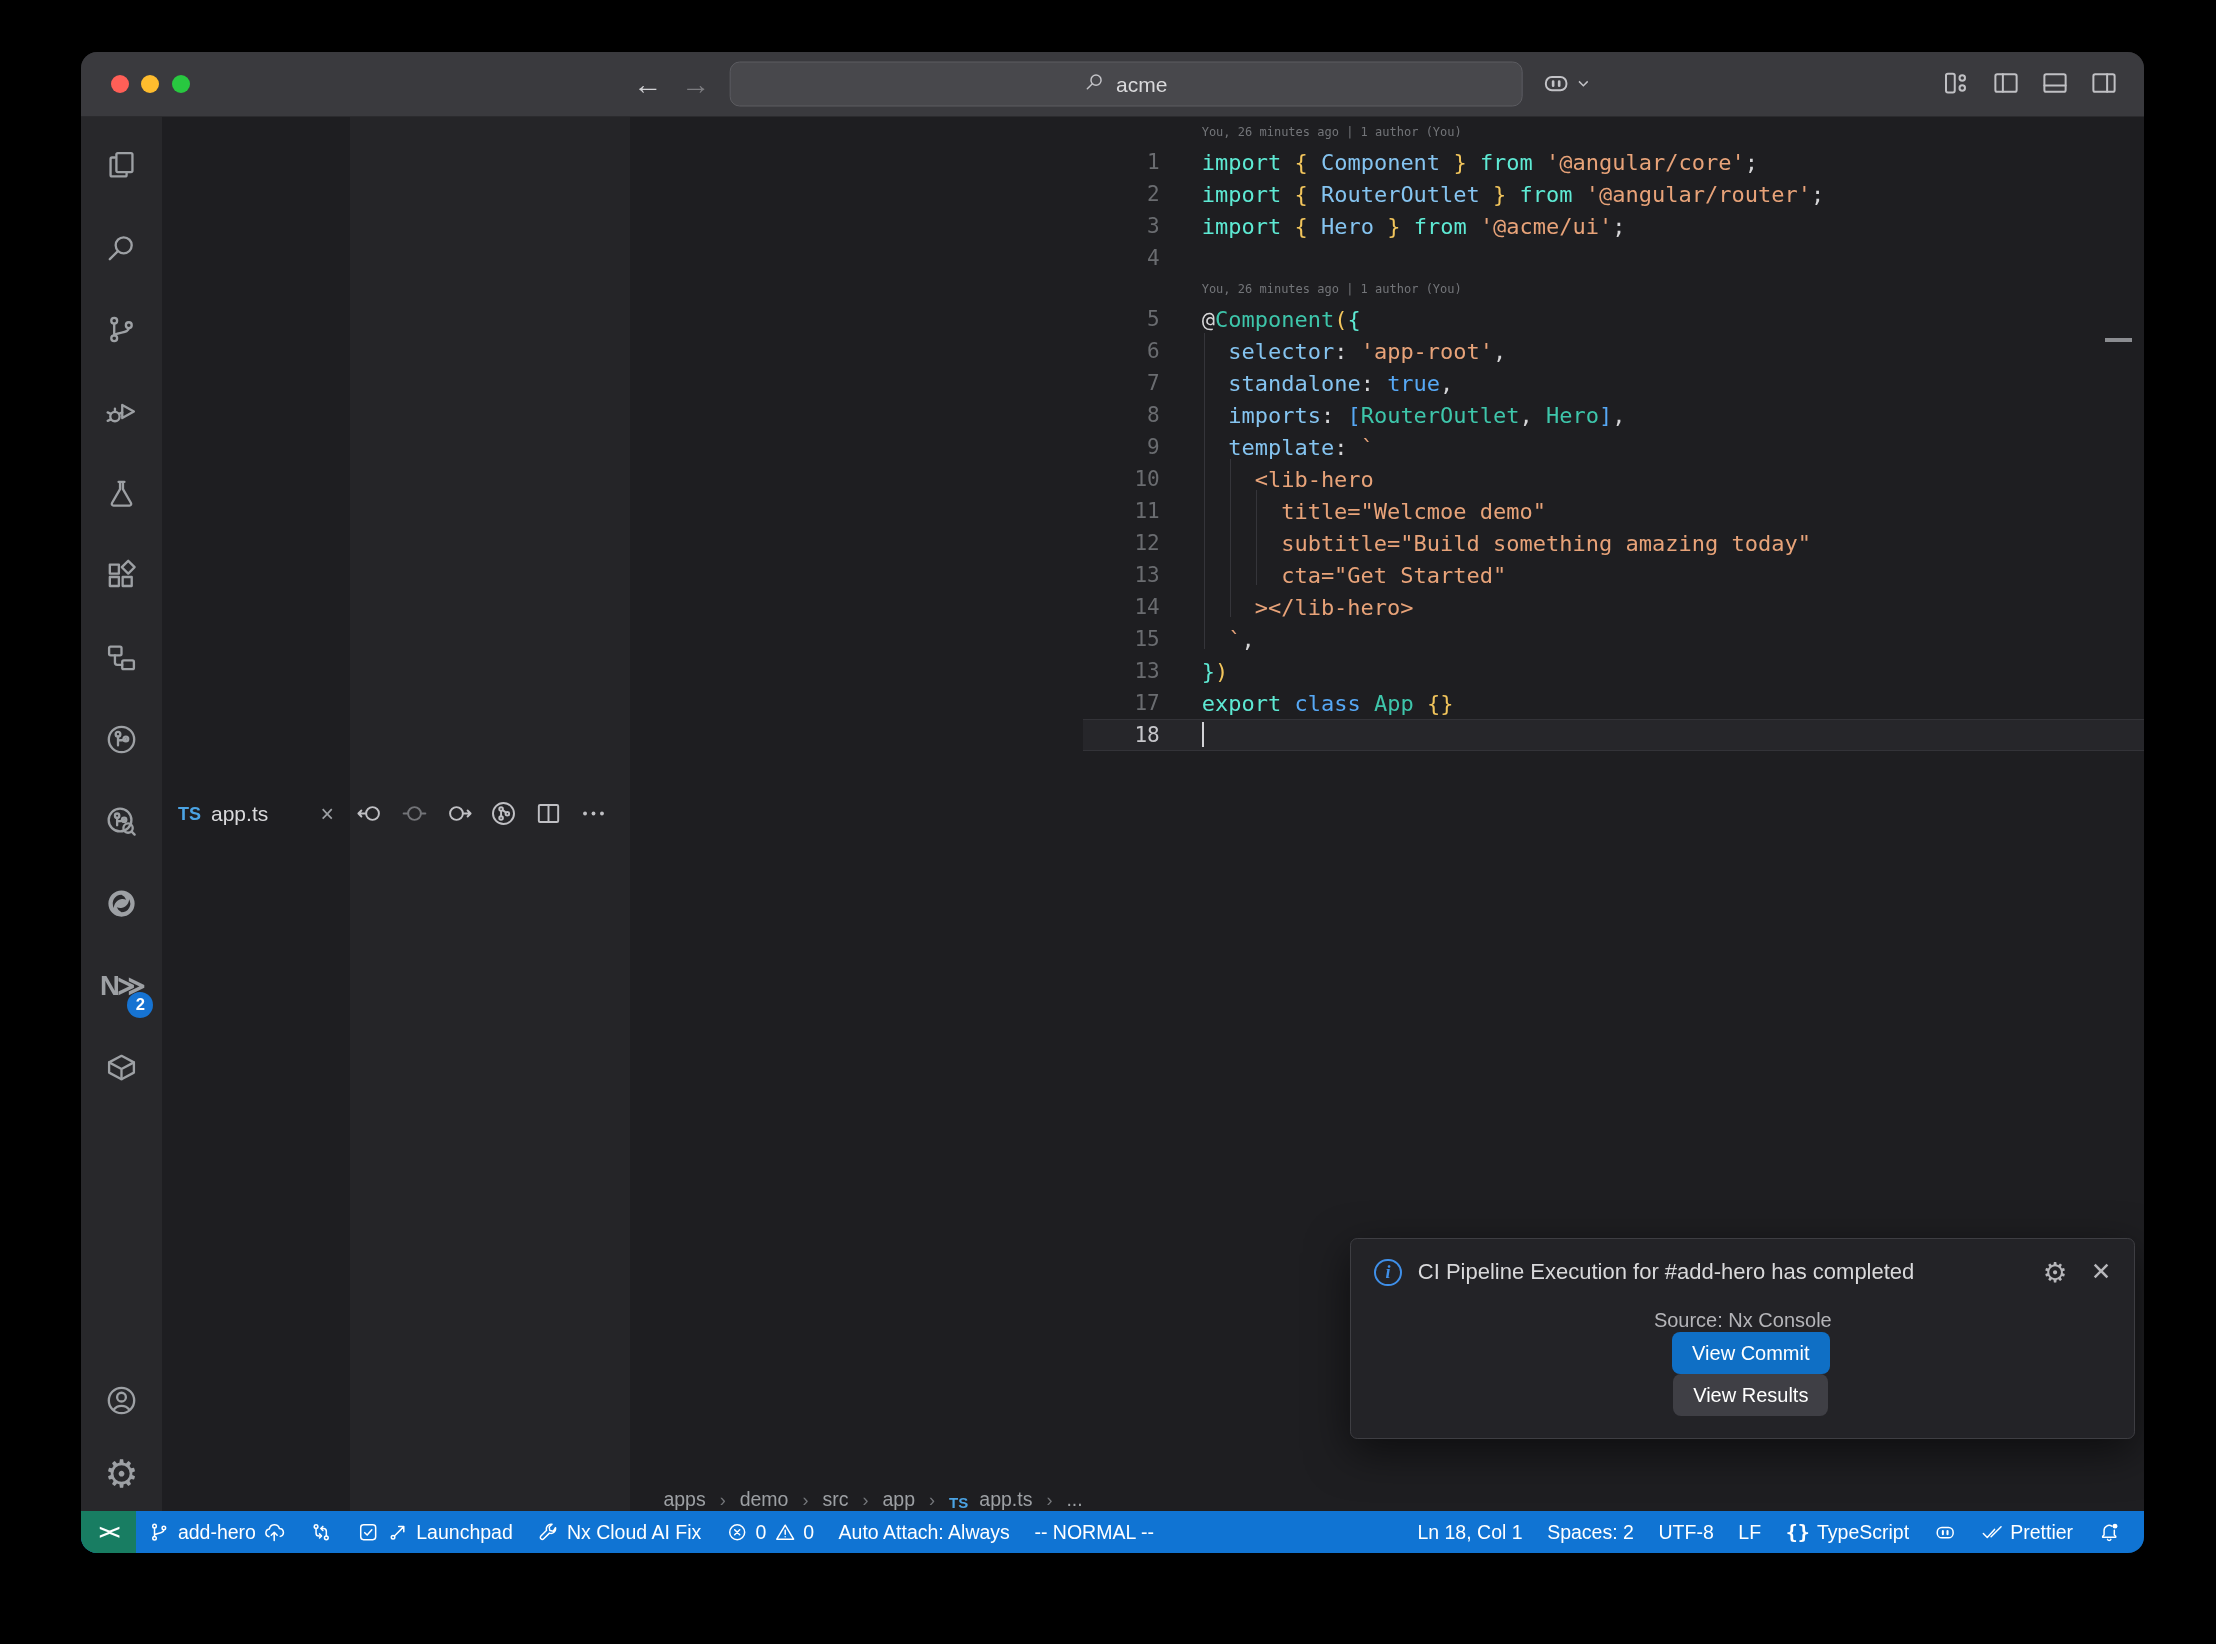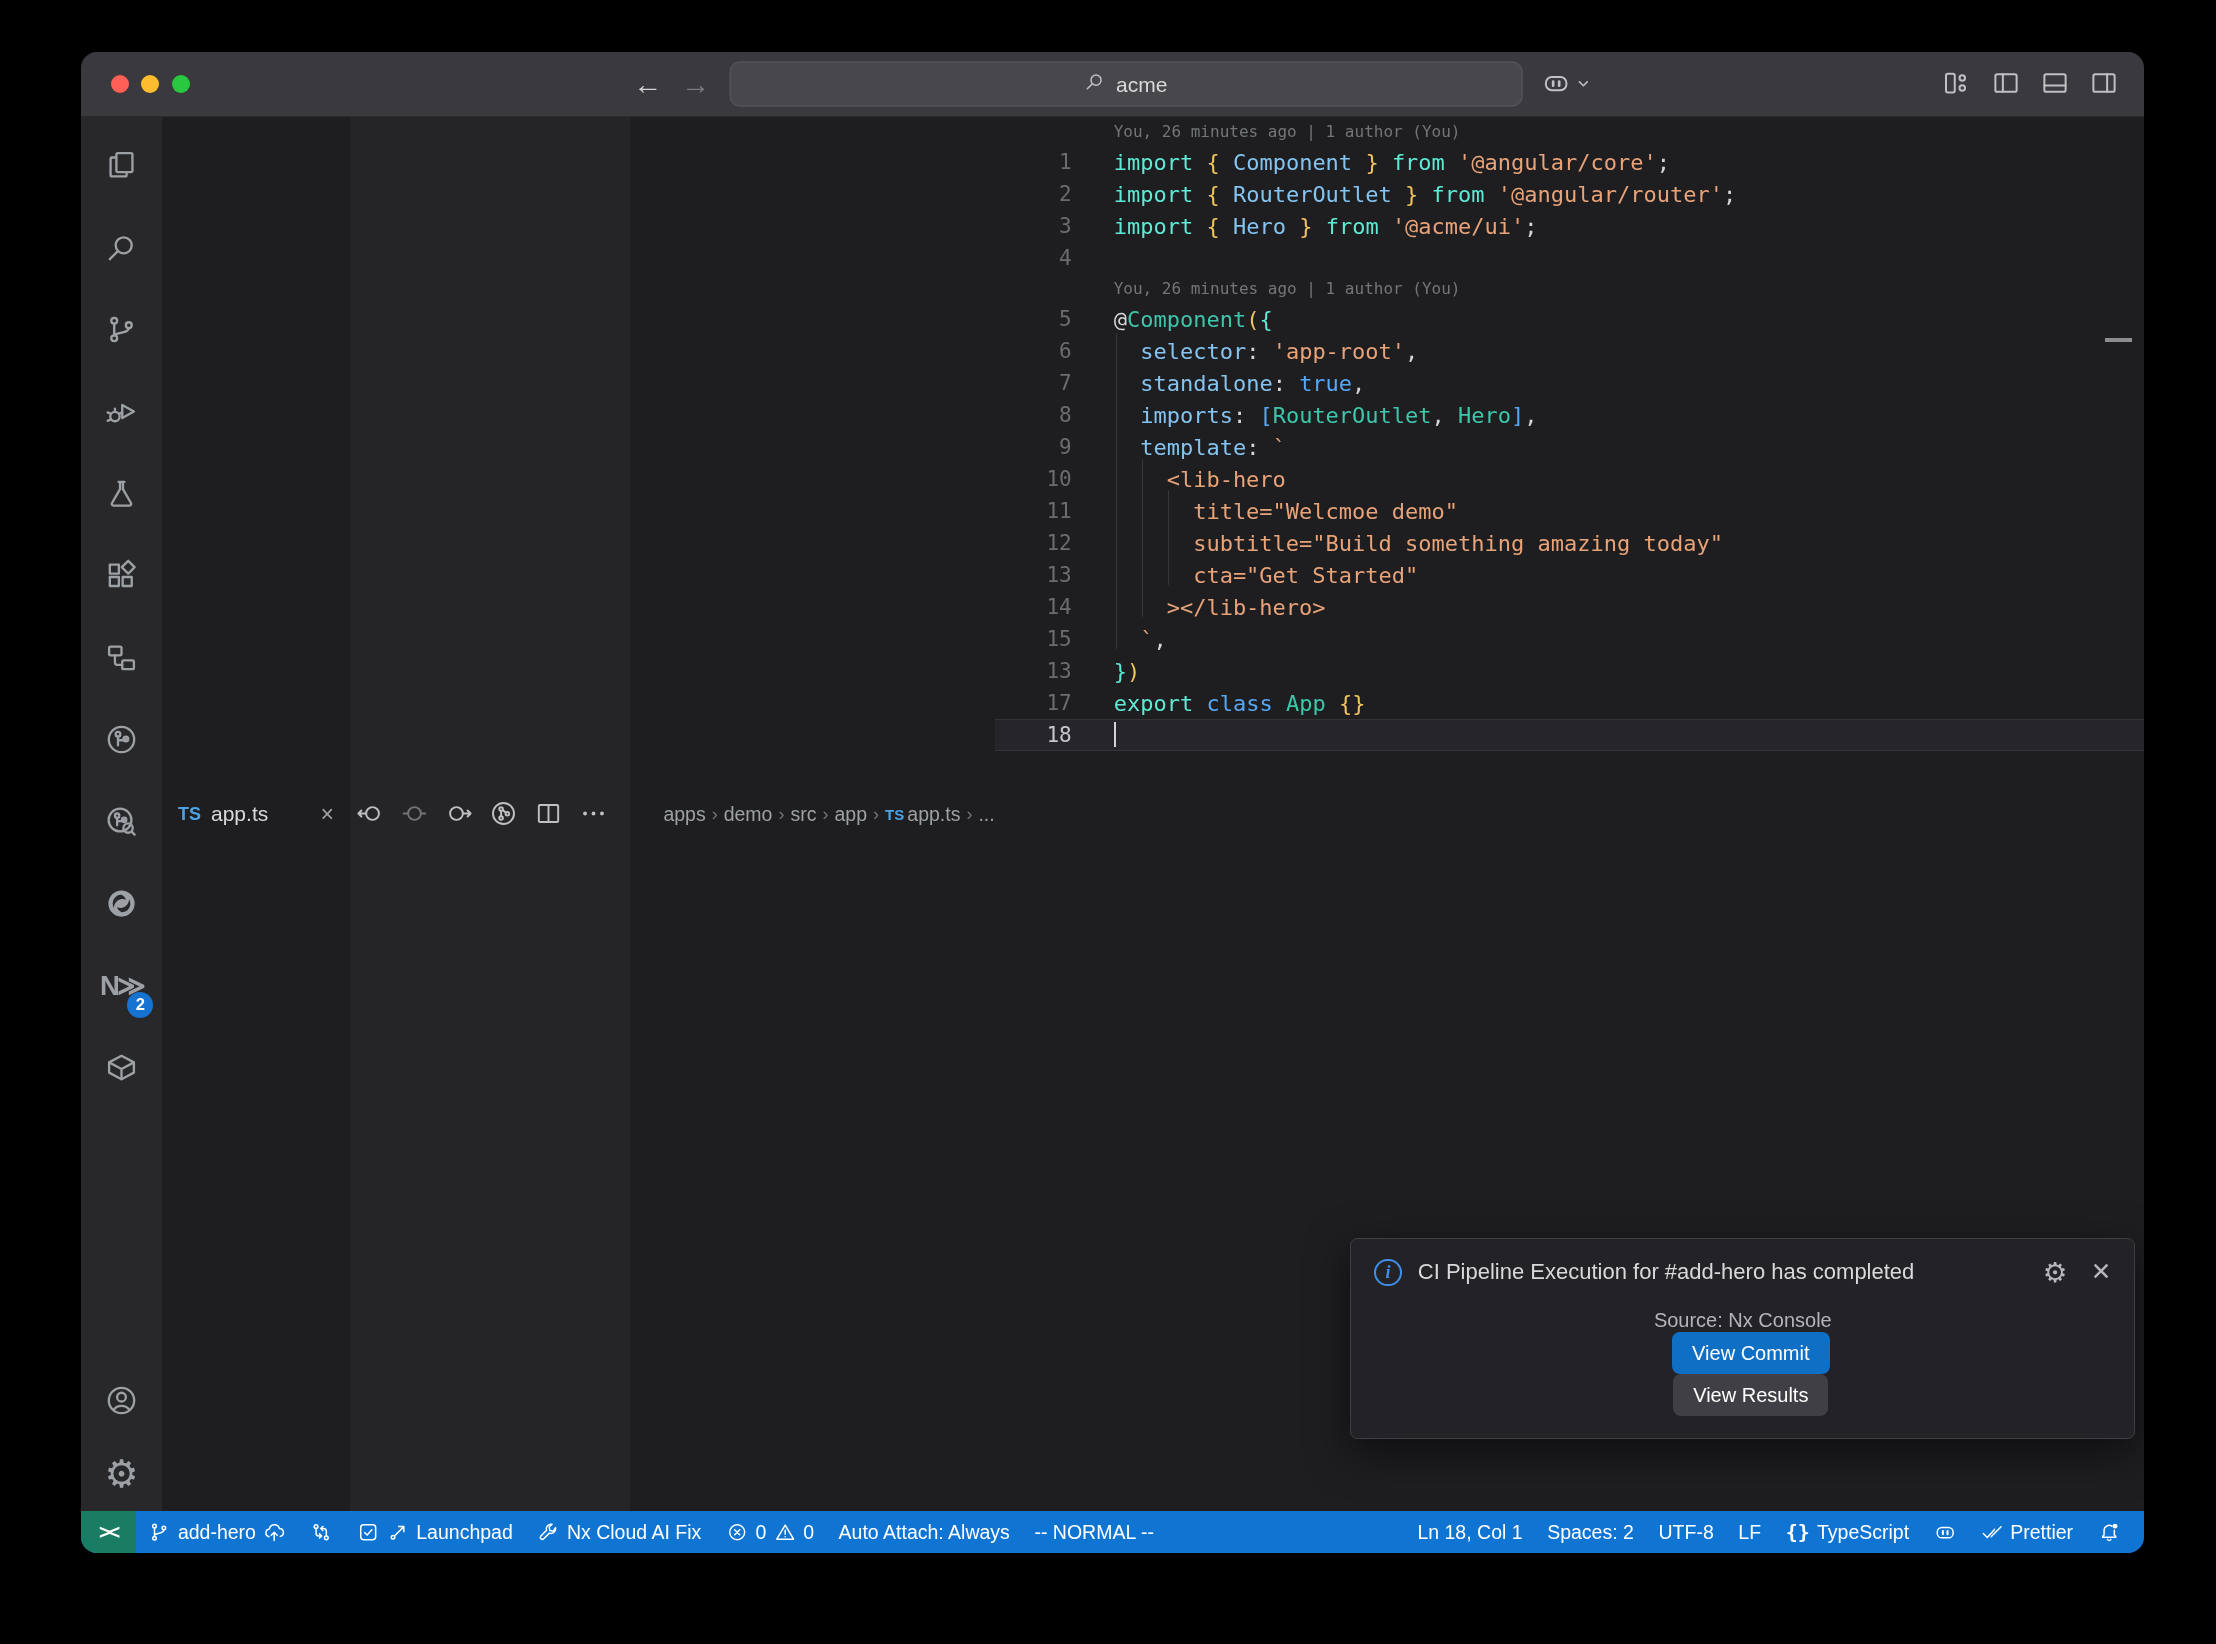--- a/index.html
+++ b/index.html
@@ -49,30 +49,30 @@
   .tabbar{flex:0 0 52px;background:#252528;display:flex;align-items:stretch;}
   .tab{width:188px;background:#1e1e21;display:flex;align-items:center;padding:0 16px;gap:10px;}
   .ts-badge{color:#4ba3e3;font-weight:bold;font-size:18px;}
   .tab-label{color:#dadadc;font-size:21px;}
   .tab-close{margin-left:auto;color:#9da0a4;font-size:23px;}
   .tab-actions{margin-left:auto;display:flex;align-items:center;gap:5.8px;padding-right:17.4px;color:#a5a7ab;}
   .tab-actions .tb-btn{width:39px;height:39px;}
   .tab-actions svg{width:29px;height:29px;}
   .tab-actions .dim{color:#737478;}
 
-  .breadcrumbs{flex:0 0 42px;display:flex;align-items:center;padding-left:33px;
-    color:#9da0a4;font-size:19.5px;gap:6px;}
+  .breadcrumbs{flex:0 0 42px;display:flex;align-items:flex-end;padding-left:33px;
+    color:#9da0a4;font-size:19.5px;gap:14px;}
   .bc-sep{color:#74767a;font-size:18px;}
   .bc-ts{color:#4ba3e3;font-weight:bold;font-size:15px;margin-right:-2.9px;}
 
   
   .codearea{flex:1;position:relative;overflow:hidden;
     font-family:"DejaVu Sans Mono",monospace;font-size:22px;}
   .row{display:flex;align-items:center;height:32px;position:relative;white-space:pre;}
-  .row.blame{height:29px;color:#737579;font-size:16px;padding-left:119px;}
+  .row.blame{height:29px;color:#737579;font-size:12px;padding-left:119px;}
   .gutter{flex:0 0 77px;text-align:right;color:#6a6c70;font-size:21px;}
   .codetext{padding-left:42px;}
   .row.current{background:#26262a;box-shadow:inset 0 1.1px 0 #333338,inset 0 -1.1px 0 #333338;}
   .row.current .gutter{color:#c6c6ca;}
   .cursor{position:absolute;left:119px;top:2.9px;width:2.2px;height:25px;background:#d2d2d6;}
   .tok-kw{color:#5eead4;} .tok-kw2{color:#56a8f5;} .tok-type{color:#3ec6ab;}
   .tok-var{color:#85c4f0;} .tok-str{color:#e8a379;} .tok-brace{color:#f2c55c;}
   .tok-bracket{color:#56a8f5;} .tok-punct{color:#d6d6d8;} .tok-at{color:#d6d6d8;}
   .guide{position:absolute;width:1.1px;background:#35353a;}
   .ruler-dash{position:absolute;right:11.6px;top:221px;width:27.5px;height:4.3px;background:#8b8d91;}

